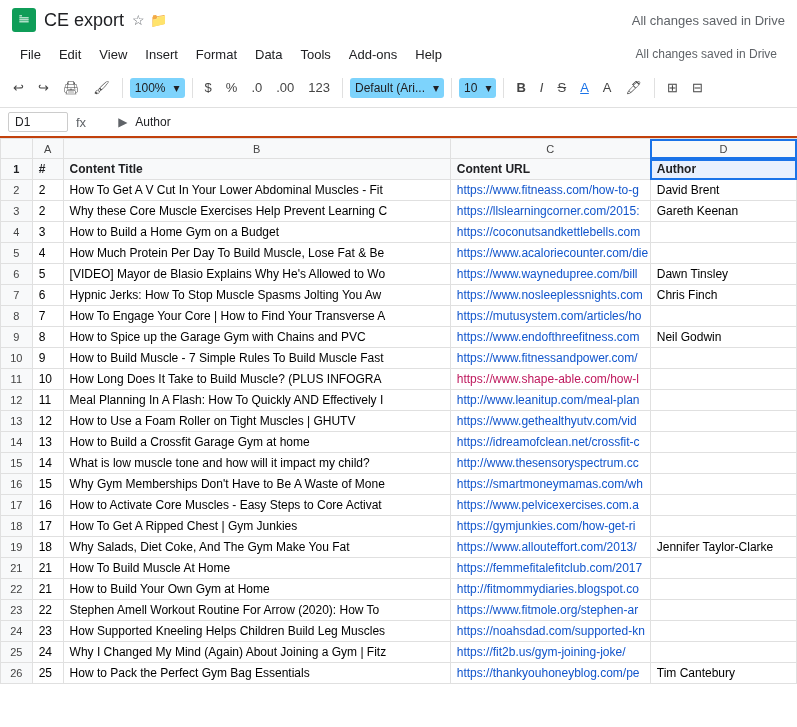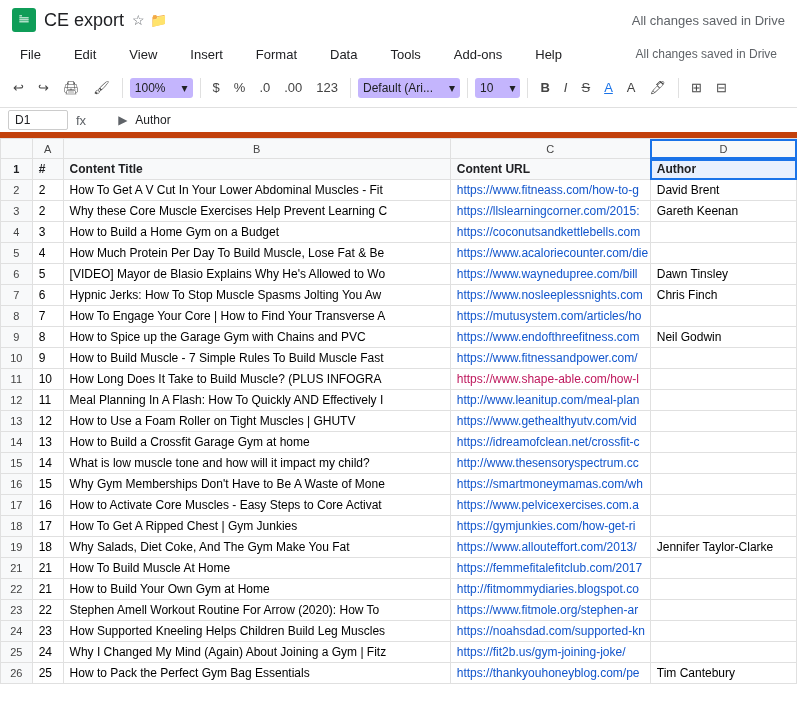--- a/index.html
+++ b/index.html
@@ -13,48 +13,48 @@
       width: 24px; height: 24px; background: #0f9d58; border-radius: 3px;
       display: flex; align-items: center; justify-content: center;
     }
     .app-icon svg { width: 16px; height: 16px; }
     .doc-title { font-size: 18px; color: #202124; font-weight: 400; }
     .title-icons { display: flex; gap: 6px; align-items: center; color: #5f6368; font-size: 14px; }
     .save-status { margin-left: auto; color: #5f6368; font-size: 13px; }
 
     
     .menu-bar {
-      display: flex; gap: 17px; padding: 2px 12px; height: 28px; align-items: center;
+      display: flex; gap: 2px; padding: 2px 12px; height: 28px; align-items: center;
     }
     .menu-item { padding: 4px 8px; font-size: 13px; color: #202124; cursor: pointer; border-radius: 3px; }
     .menu-item.highlight { color: #1a73e8; }
 
     
     .toolbar {
       display: flex; align-items: center; padding: 4px 8px; gap: 4px;
       border-bottom: 1px solid #e0e0e0; height: 40px; background: #fff;
     }
     .tb-btn {
       padding: 3px 5px; border: none; background: none; cursor: pointer;
       color: #444; font-size: 13px; border-radius: 2px; display: flex; align-items: center;
     }
     .tb-separator { width: 1px; height: 20px; background: #e0e0e0; margin: 0 3px; }
     .tb-select {
       border: 1px solid transparent; border-radius: 3px; padding: 2px 4px;
-      font-size: 12px; color: #202124; background: #c4b5fd; cursor: pointer;
-      display: flex; align-items: center; gap: 16px;
+      font-size: 12px; color: #202124; background: #7dd3fc; cursor: pointer;
+      display: flex; align-items: center; gap: 8px;
     }
     .bold { font-weight: bold; }
     .italic { font-style: italic; }
     .underline-icon { text-decoration: underline; color: #1a73e8; }
 
     
     .formula-bar {
       display: flex; align-items: center; padding: 4px 8px; gap: 8px;
-      border-bottom: 6px solid #c2410c; height: 30px;
+      border-bottom: 2px solid #c2410c; height: 30px;
     }
     .fx-label { color: #5f6368; font-size: 13px; margin-right: 4px; }
     .cell-ref { font-size: 12px; color: #202124; border: 1px solid #ccc; padding: 2px 6px; border-radius: 2px; min-width: 60px; }
     .formula-input { flex: 1; font-size: 12px; color: #202124; border: none; outline: none; }
     .cursor-icon { color: #5f6368; margin-left: 20px; }
 
     
     .sheet-container { overflow: auto; height: calc(727px - 40px - 28px - 40px - 30px); }
     table { border-collapse: collapse; width: 100%; font-size: 12px; }
     th, td {

